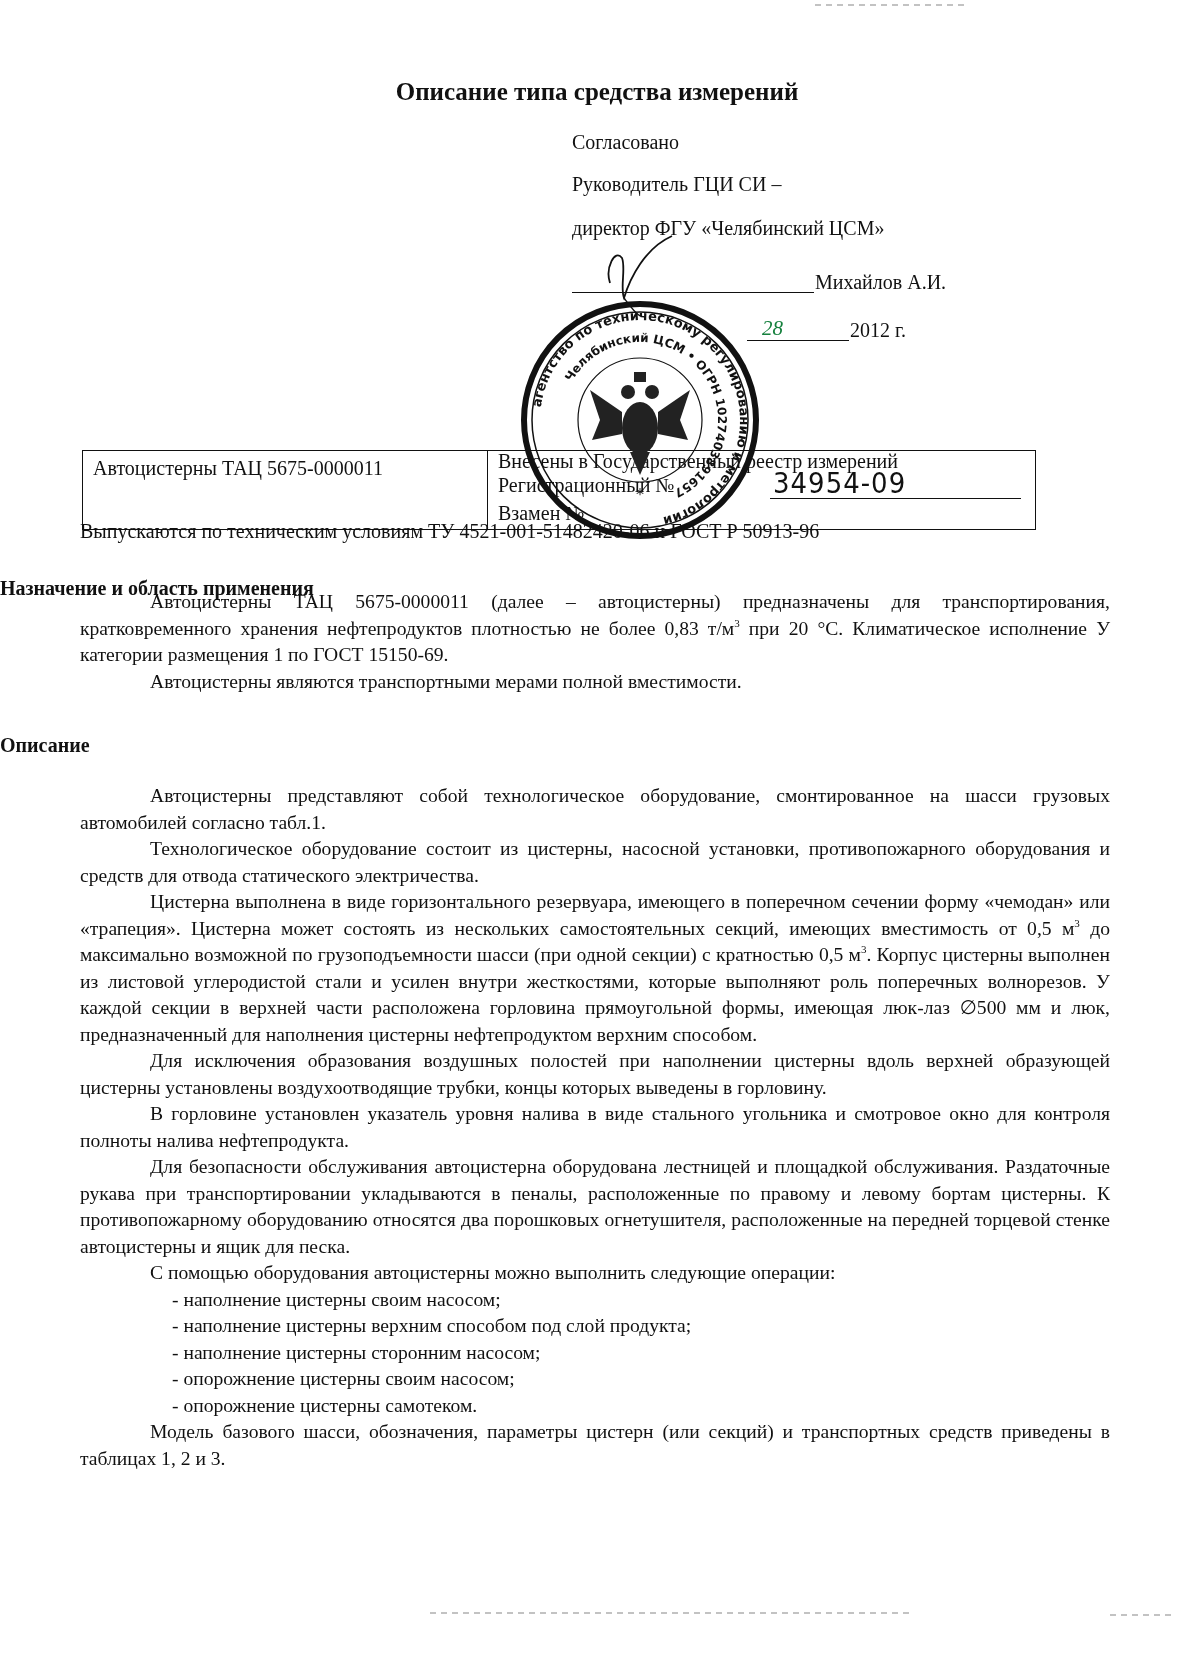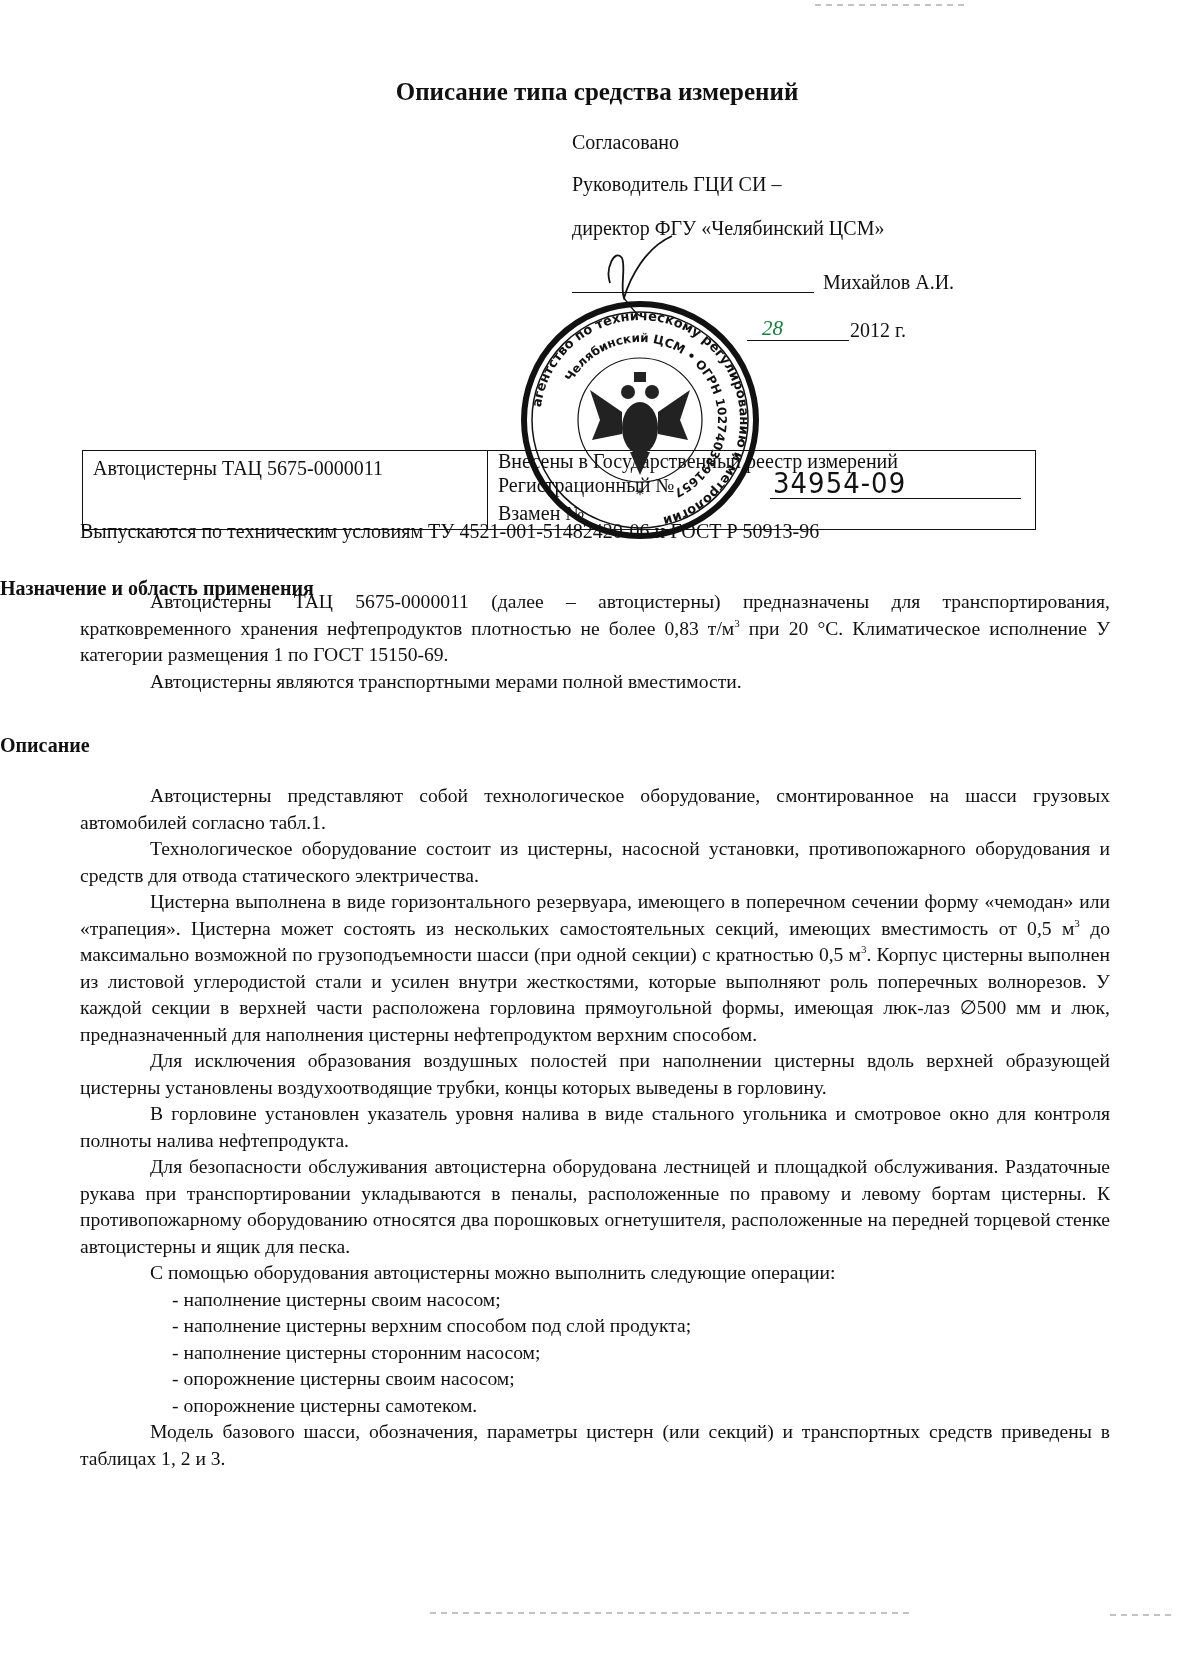--- a/index.html
+++ b/index.html
@@ -33,21 +33,21 @@
 <div class="abs scan-artifact" style="left:430px; top:1612px; width:480px;"></div>
 <div class="abs scan-artifact" style="left:1110px; top:1614px; width:65px;"></div>
 
 <div class="abs title">Описание типа средства измерений</div>
 
 <div class="abs approval">
   <div style="left:0; top:0;">Согласовано</div>
   <div style="left:0; top:42px;">Руководитель ГЦИ СИ –</div>
   <div style="left:0; top:86px;">директор ФГУ «Челябинский ЦСМ»</div>
   <div class="sigline" style="left:0; top:160px; width:242px;"></div>
-  <div style="left:243px; top:140px;margin-left:8px;">Михайлов А.И.</div>
+  <div style="left:243px; top:140px;">Михайлов А.И.</div>
   <div class="sigline" style="left:175px; top:208px; width:102px;"></div>
   <div style="left:190px; top:186px; font-style:italic; font-size:21px; color:#15803d;">28</div>
   <div style="left:278px; top:188px;">2012 г.</div>
 </div>
 
 <svg class="abs" style="left:600px; top:228px;" width="80" height="90" viewBox="0 0 80 90">
   <path d="M10 55 C 5 40, 15 20, 22 30 C 26 40, 20 60, 24 70 C 30 50, 45 20, 72 8" fill="none" stroke="#111" stroke-width="1.8"></path>
   <path d="M24 70 C 30 78, 35 85, 40 88" fill="none" stroke="#111" stroke-width="1.4"></path>
 </svg>
 

